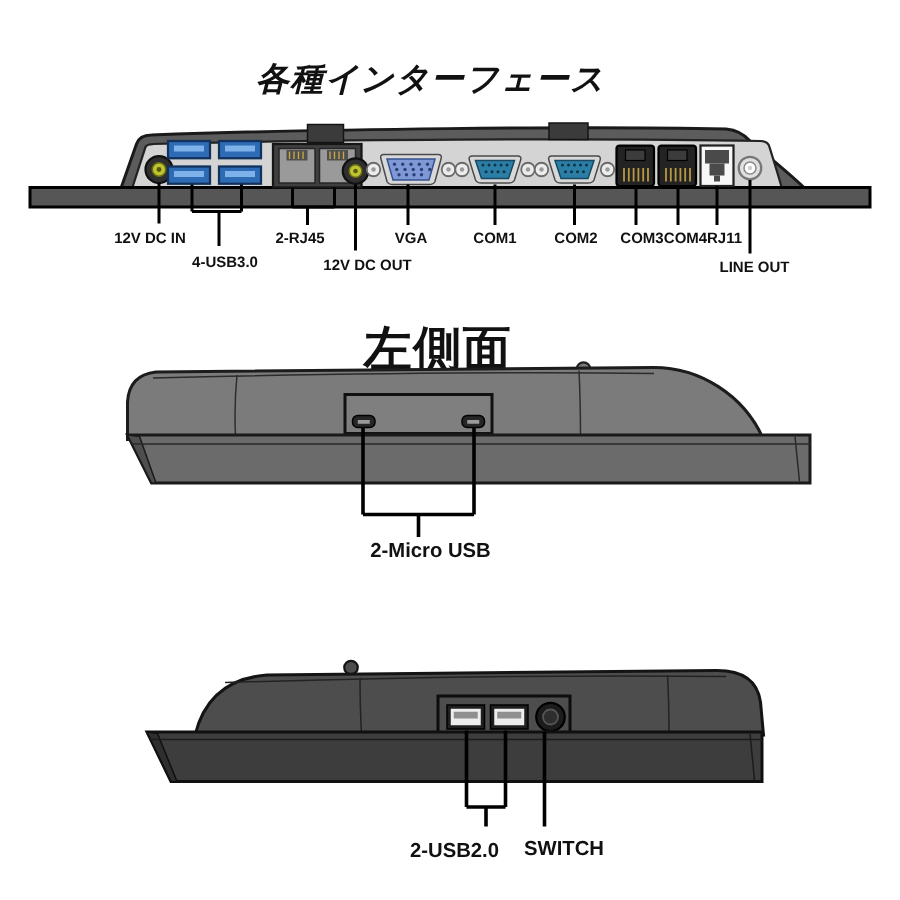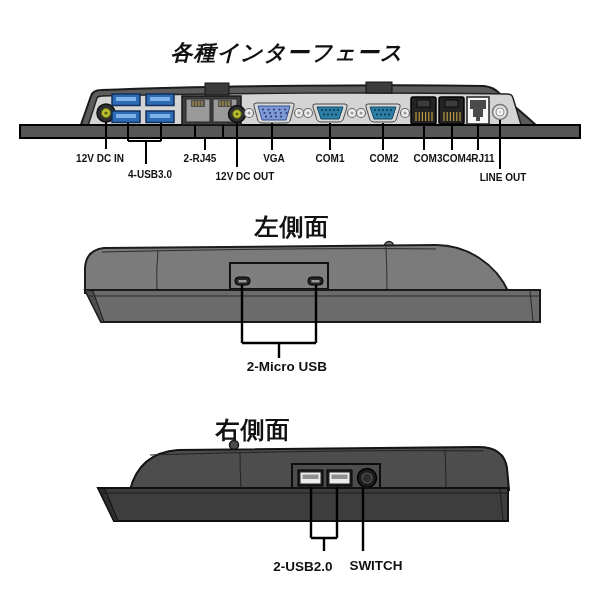--- a/index.html
+++ b/index.html
@@ -1,35 +1,34 @@
 <!DOCTYPE html>
 <html><head>
 <meta charset="utf-8">
 <style>
   html,body{margin:0;padding:0;background:#fff;}
   .page{position:relative;width:600px;height:600px;background:#fff;overflow:hidden;
         font-family:"Liberation Sans","DejaVu Sans",sans-serif;}
   .title{position:absolute;transform:translateX(-50%);font-weight:bold;color:#111;
          white-space:nowrap;letter-spacing:1px;}
   .main-title{font-size:22px;}
-  .side-title{font-size:24px;}
+  .side-title{font-size:32px;}
   svg{position:absolute;left:0;}
   .plabel{font:bold 10px "Liberation Sans","DejaVu Sans",sans-serif;fill:#111;}
   .slabel{font:bold 13.5px "Liberation Sans","DejaVu Sans",sans-serif;fill:#111;}
   .leader{stroke:#000;stroke-width:2;fill:none;}
   .leader-thick{stroke:#000;stroke-width:2.4;fill:none;}
 </style>
 </head>
 <body>
 
 <div class="page">
 
   <div class="title main-title" style="left:287px;top:38px;font-style:italic;">各種インターフェース</div>
   <div class="title side-title" style="left:292px;top:211px;">左側面</div>
-  <div class="title side-title" style="left:253px;top:414px;">右側面</div>
 
   <svg style="top:68px;" width="600" height="127" viewBox="0 68 600 127">
 
     <path d="M 78,133 L 91,96 Q 93,90 101,90 C 210,86 390,84 484,86 Q 494,87 500,94 C 515,107 532,120 544,133 Z" fill="#5c5c5c" stroke="#1a1a1a" stroke-width="2"></path>
 
     <path d="M 86,132 L 97,98 Q 98,96 102,96 C 210,93 400,92 507,94 Q 512,94 513,98 C 516,108 520,120 523,132 Z" fill="#d4d4d4" stroke="#222" stroke-width="1.5"></path>
 
     <rect x="205" y="83" width="24" height="12" fill="#3b3b3b" stroke="#141414"></rect>
     <rect x="366" y="82" width="26" height="11" fill="#3b3b3b" stroke="#141414"></rect>
 

